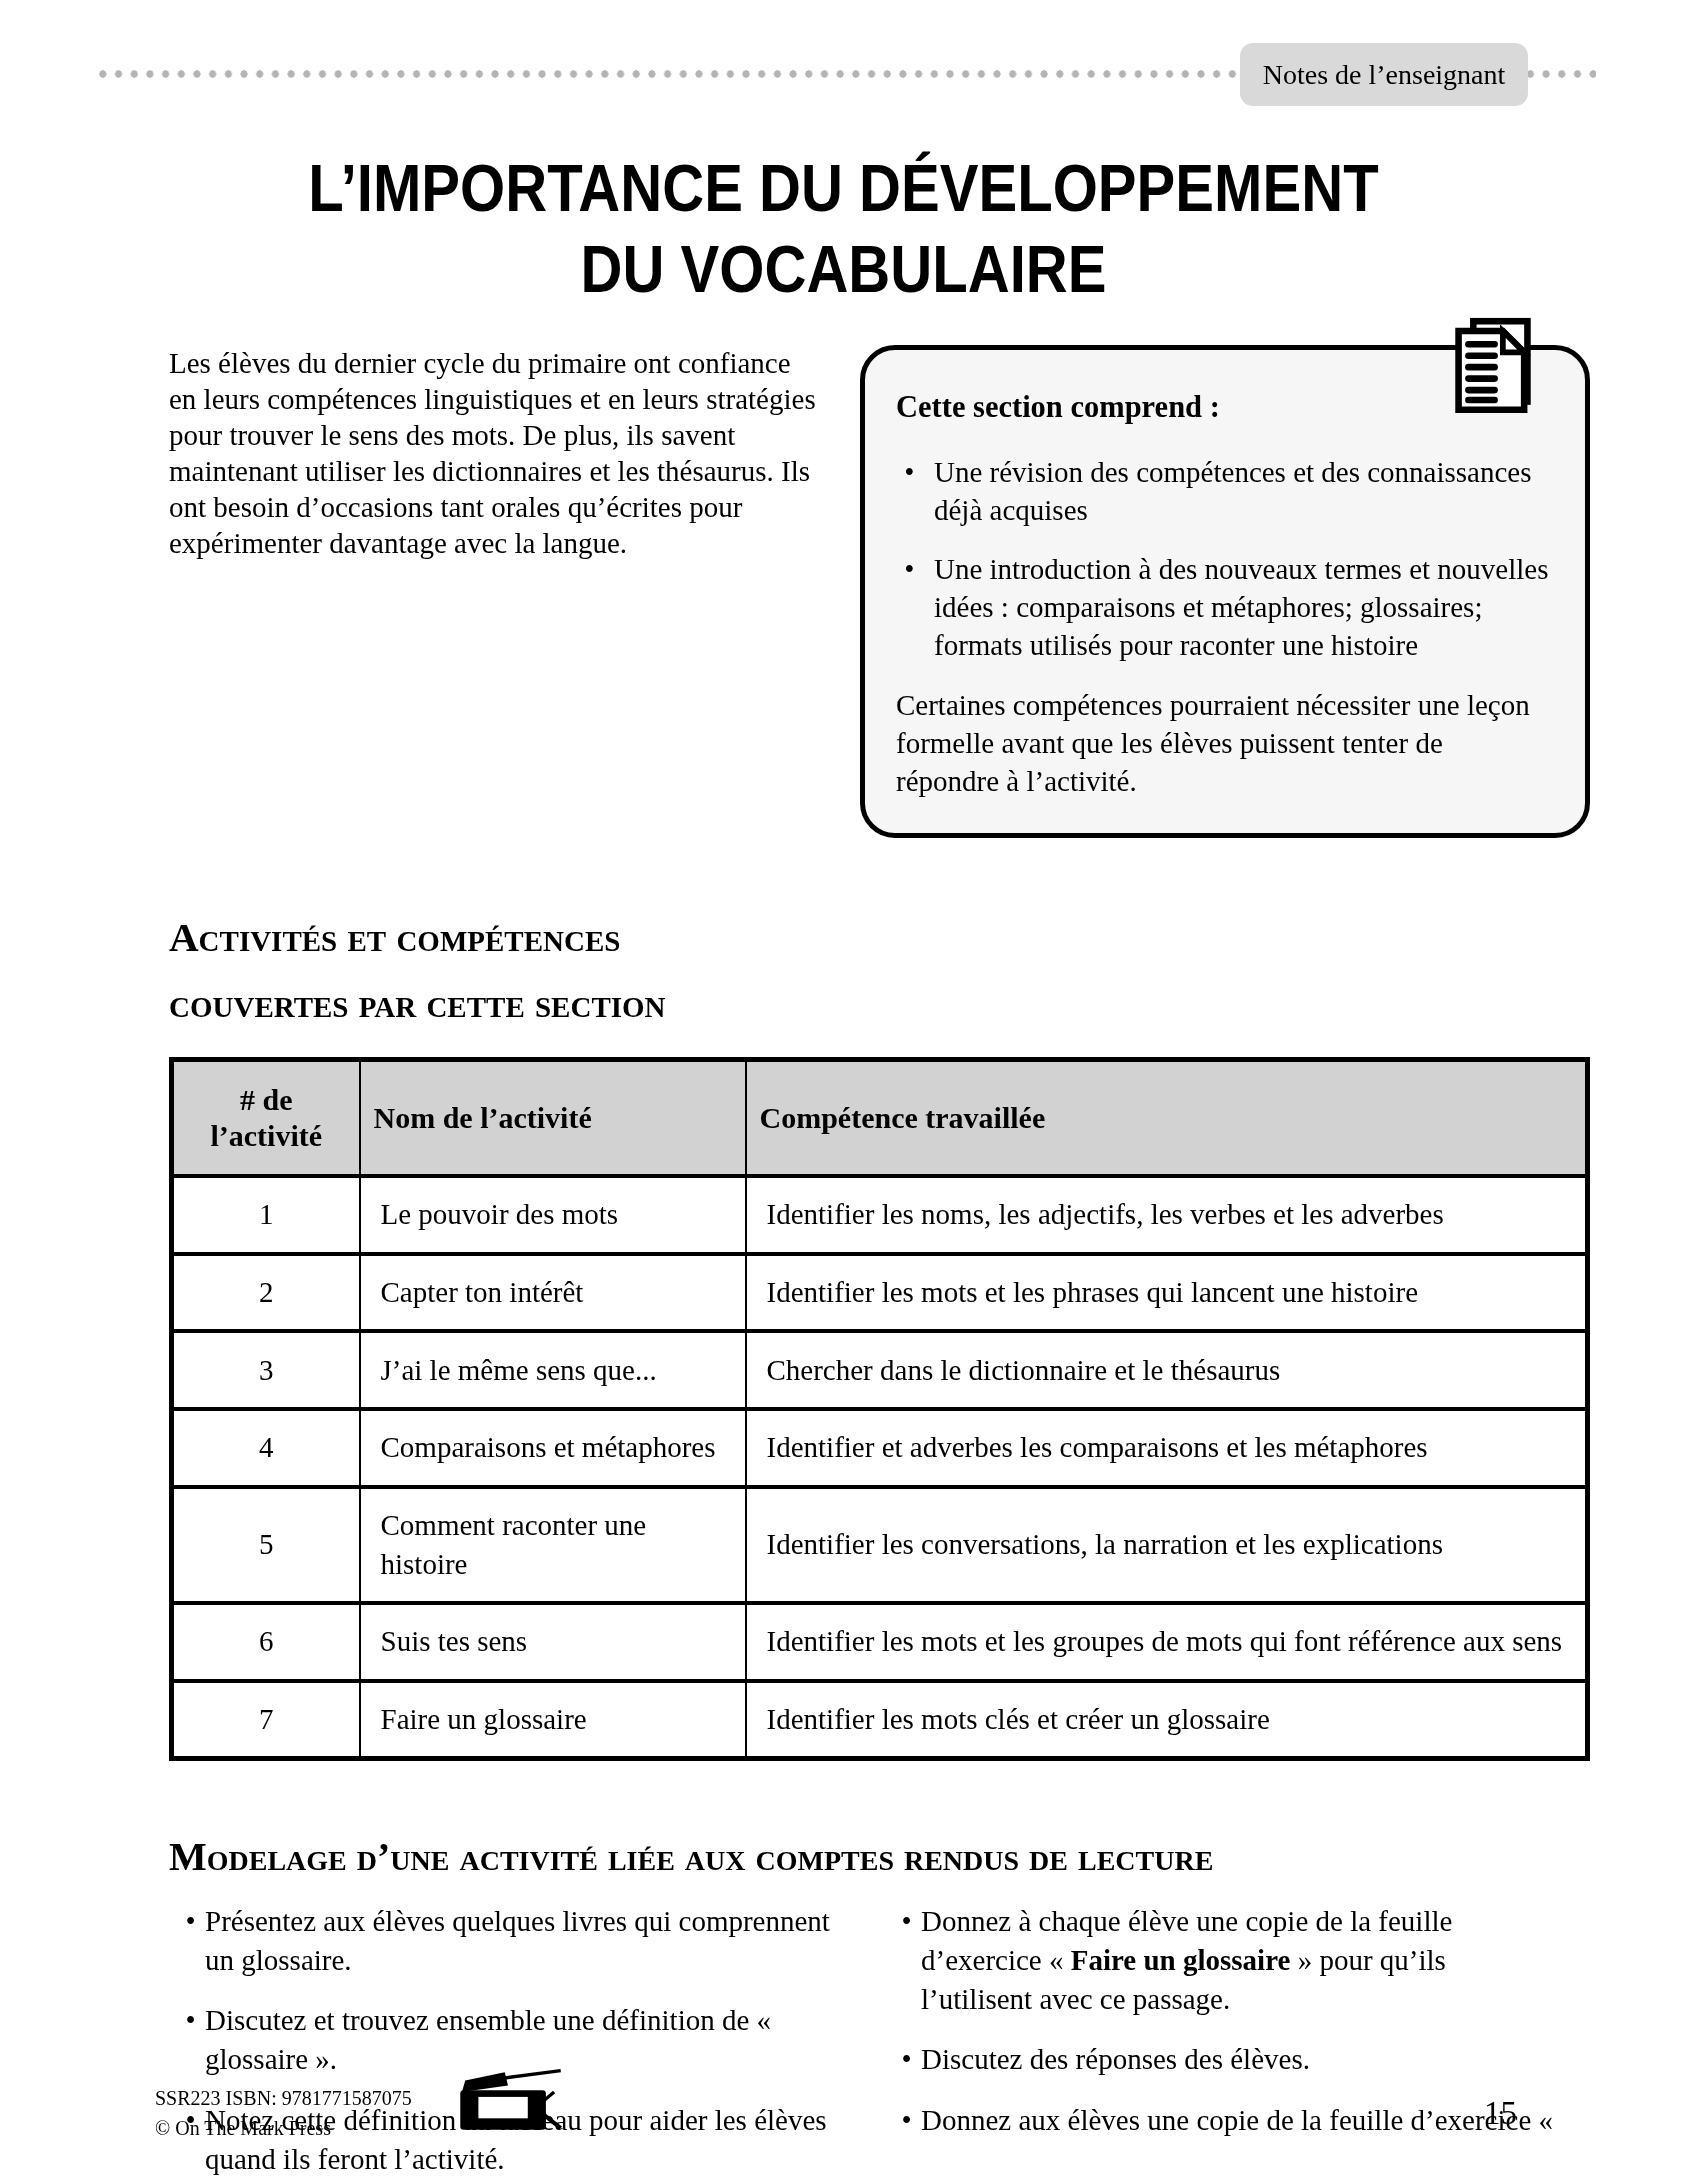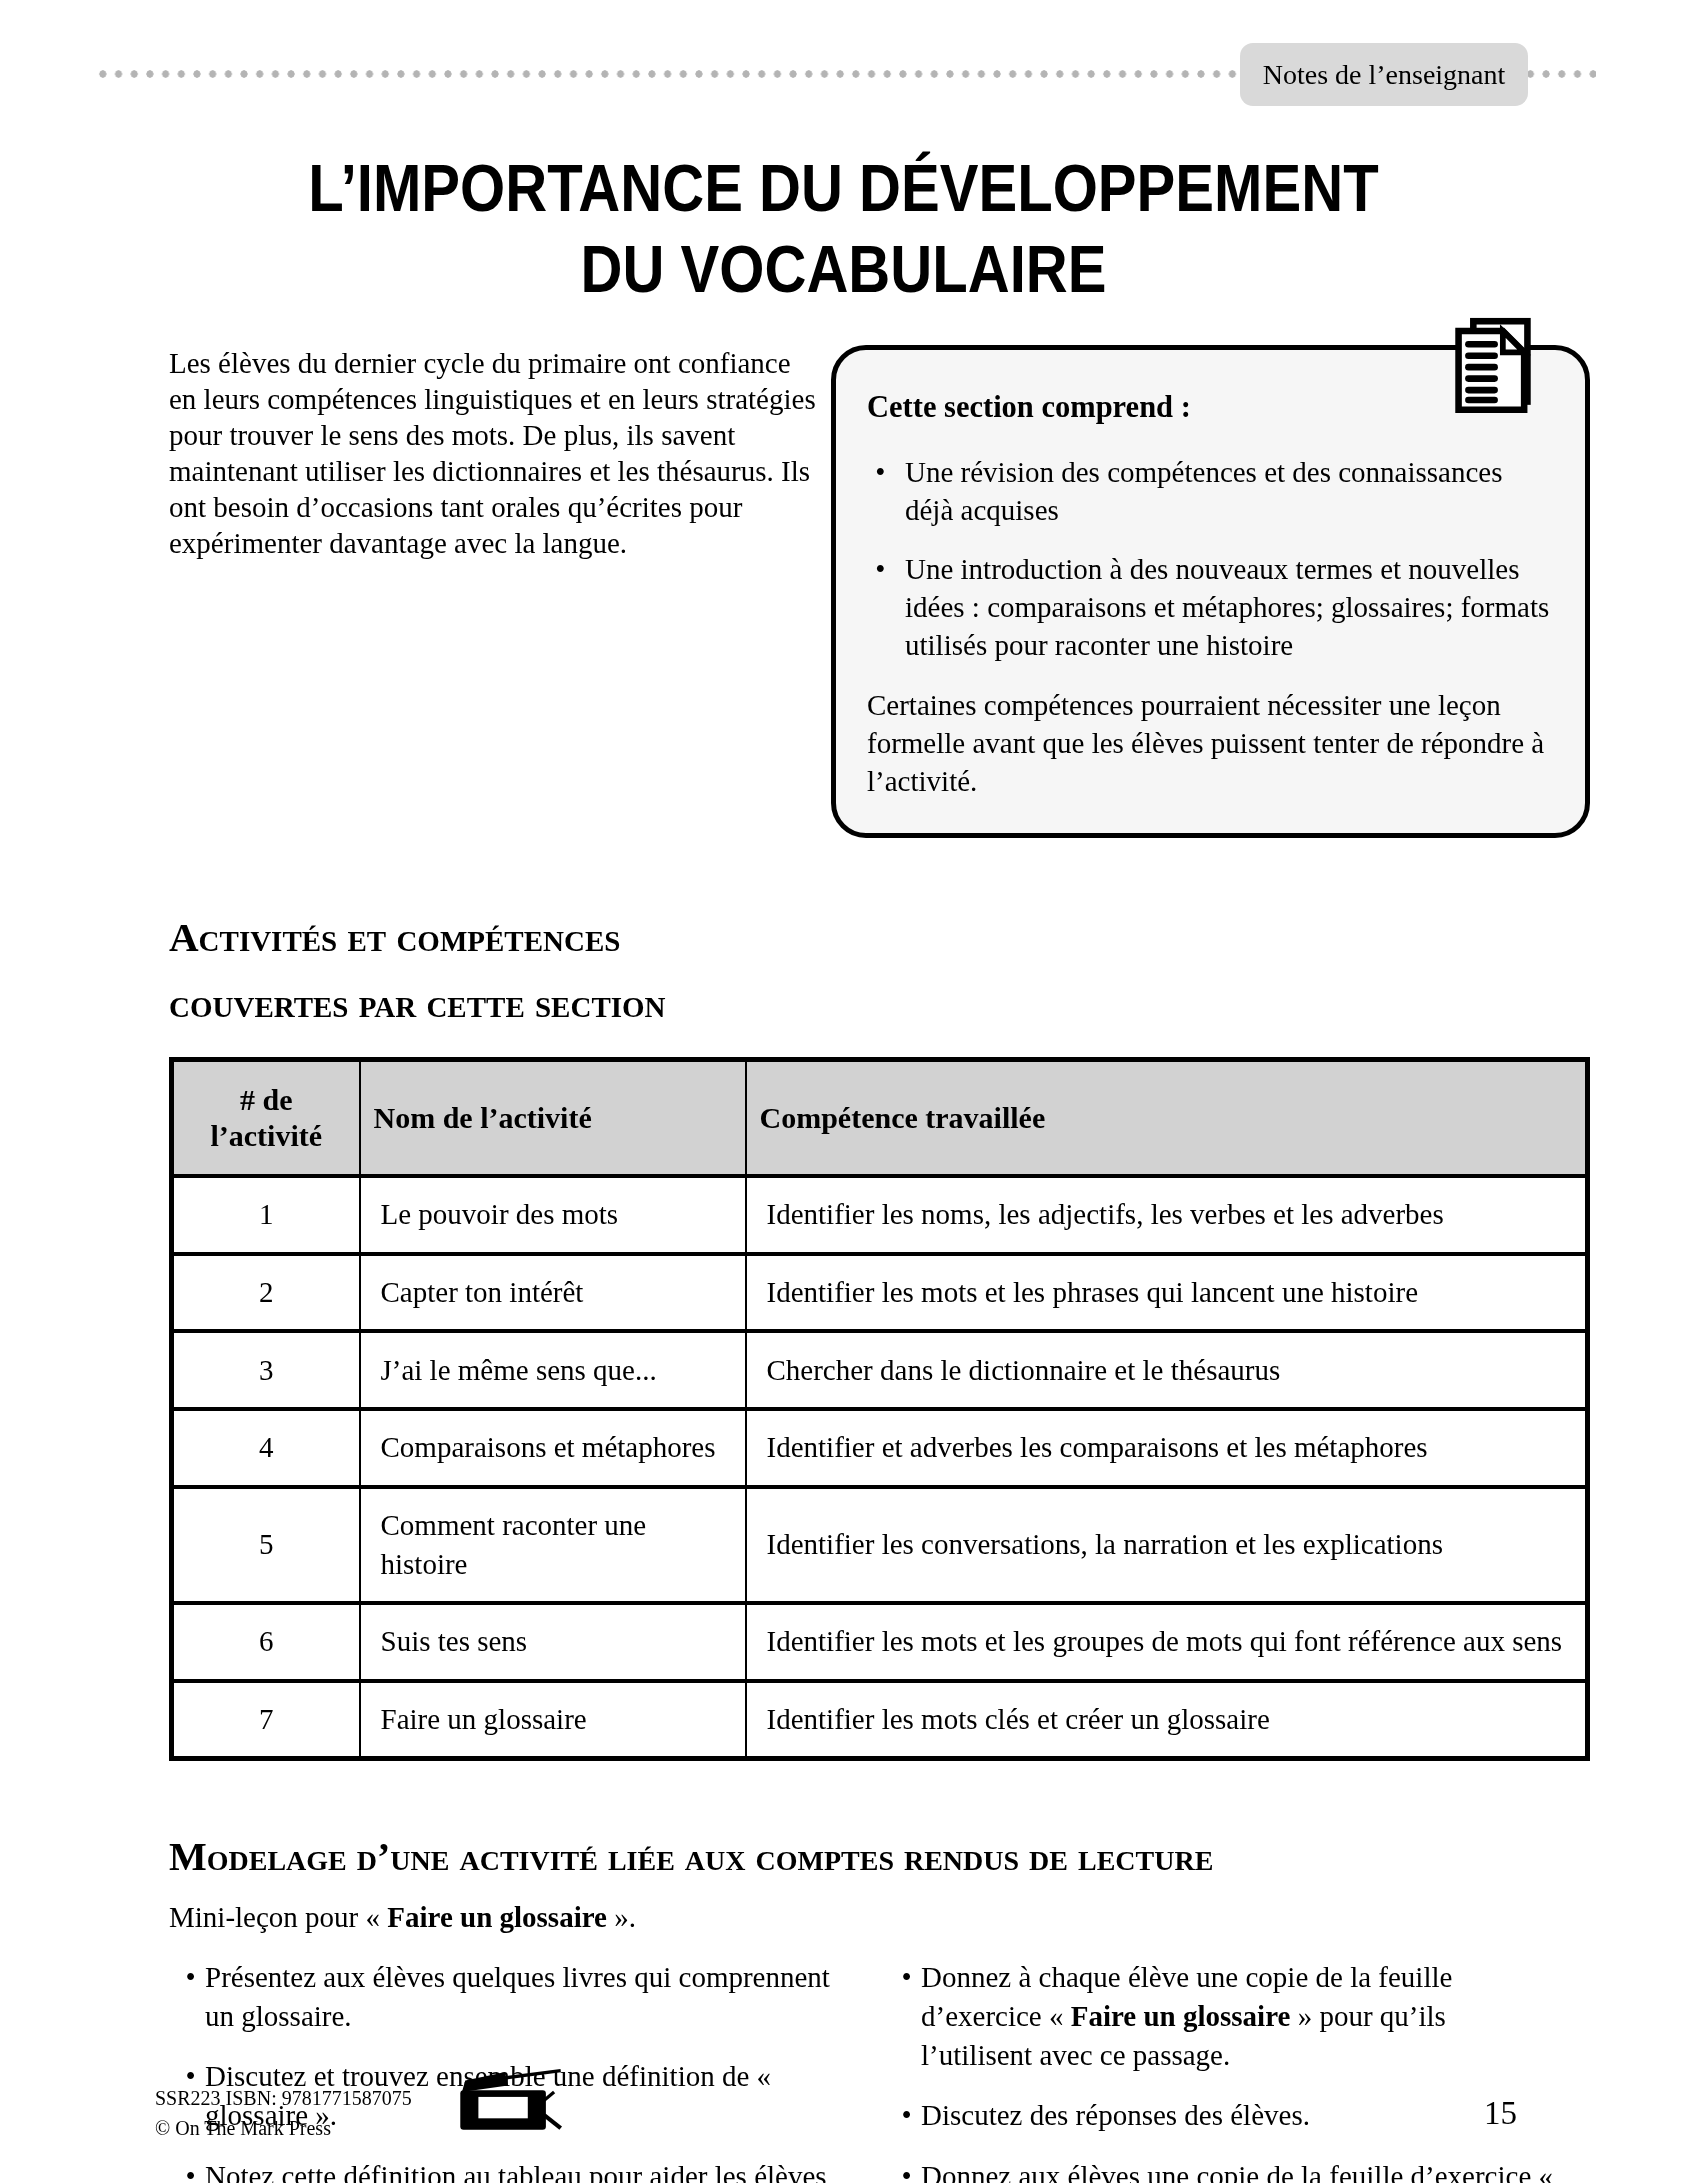--- a/index.html
+++ b/index.html
@@ -43,21 +43,21 @@
     font-size: 66px;
     line-height: 81px;
     letter-spacing: 0px;
   }
   .main-title .tline { display: block; transform: scaleX(0.88); transform-origin: center; white-space: nowrap; }
 
   
   .columns {
     display: flex;
     margin: 35px 97px 0 169px;
-    gap: 9px;
+    gap: 38px;
   }
   .intro-col { width: 653px; flex: 0 0 auto; font-size: 29px; line-height: 36px; }
 
   .info-box {
     position: relative;
     flex: 1 1 auto;
     border: 5.8px solid #000;
     border-radius: 35px;
     background: #f6f6f6;
     padding: 40px 35px 33px 31px;
@@ -225,23 +225,20 @@
       <tr>
         <td class="col-num">7</td>
         <td class="col-name">Faire un glossaire</td>
         <td class="col-skill">Identifier les mots clés et créer un glossaire</td>
       </tr>
     </tbody>
   </table>
 
   <h2 class="sc-heading modeling-heading">Modelage d’une activité liée aux comptes rendus de lecture</h2>
 
-  <p class="mini-line">
-    <span>Mini-leçon pour « </span><span class="b">Faire un glossaire</span><span> ».</span>
-  </p>
 
   <div class="bullet-cols">
     <div class="bullet-col">
       <div class="li">
         <span class="marker">•</span>
         <span class="btext">Présentez aux élèves quelques livres qui comprennent un glossaire.</span>
       </div>
       <div class="li">
         <span class="marker">•</span>
         <span class="btext">Discutez et trouvez ensemble une définition de « glossaire ».</span>

